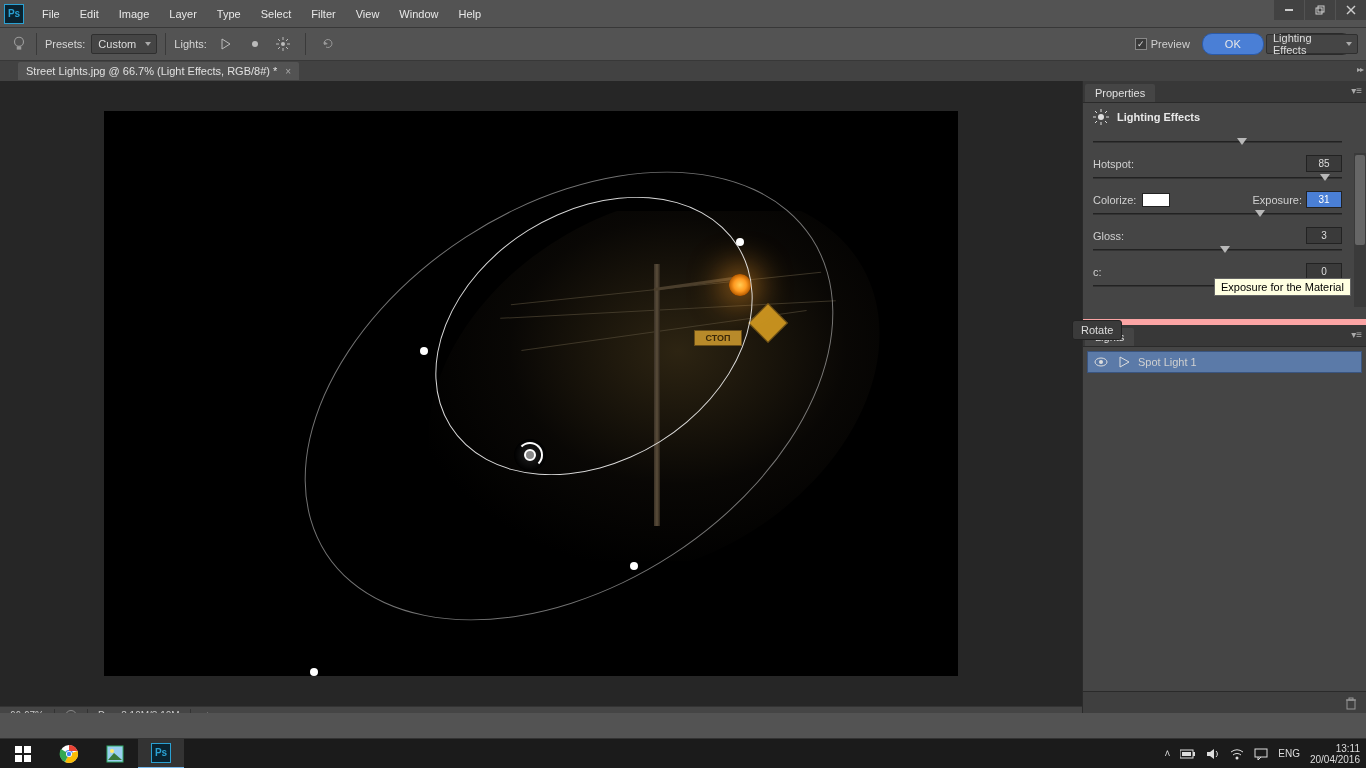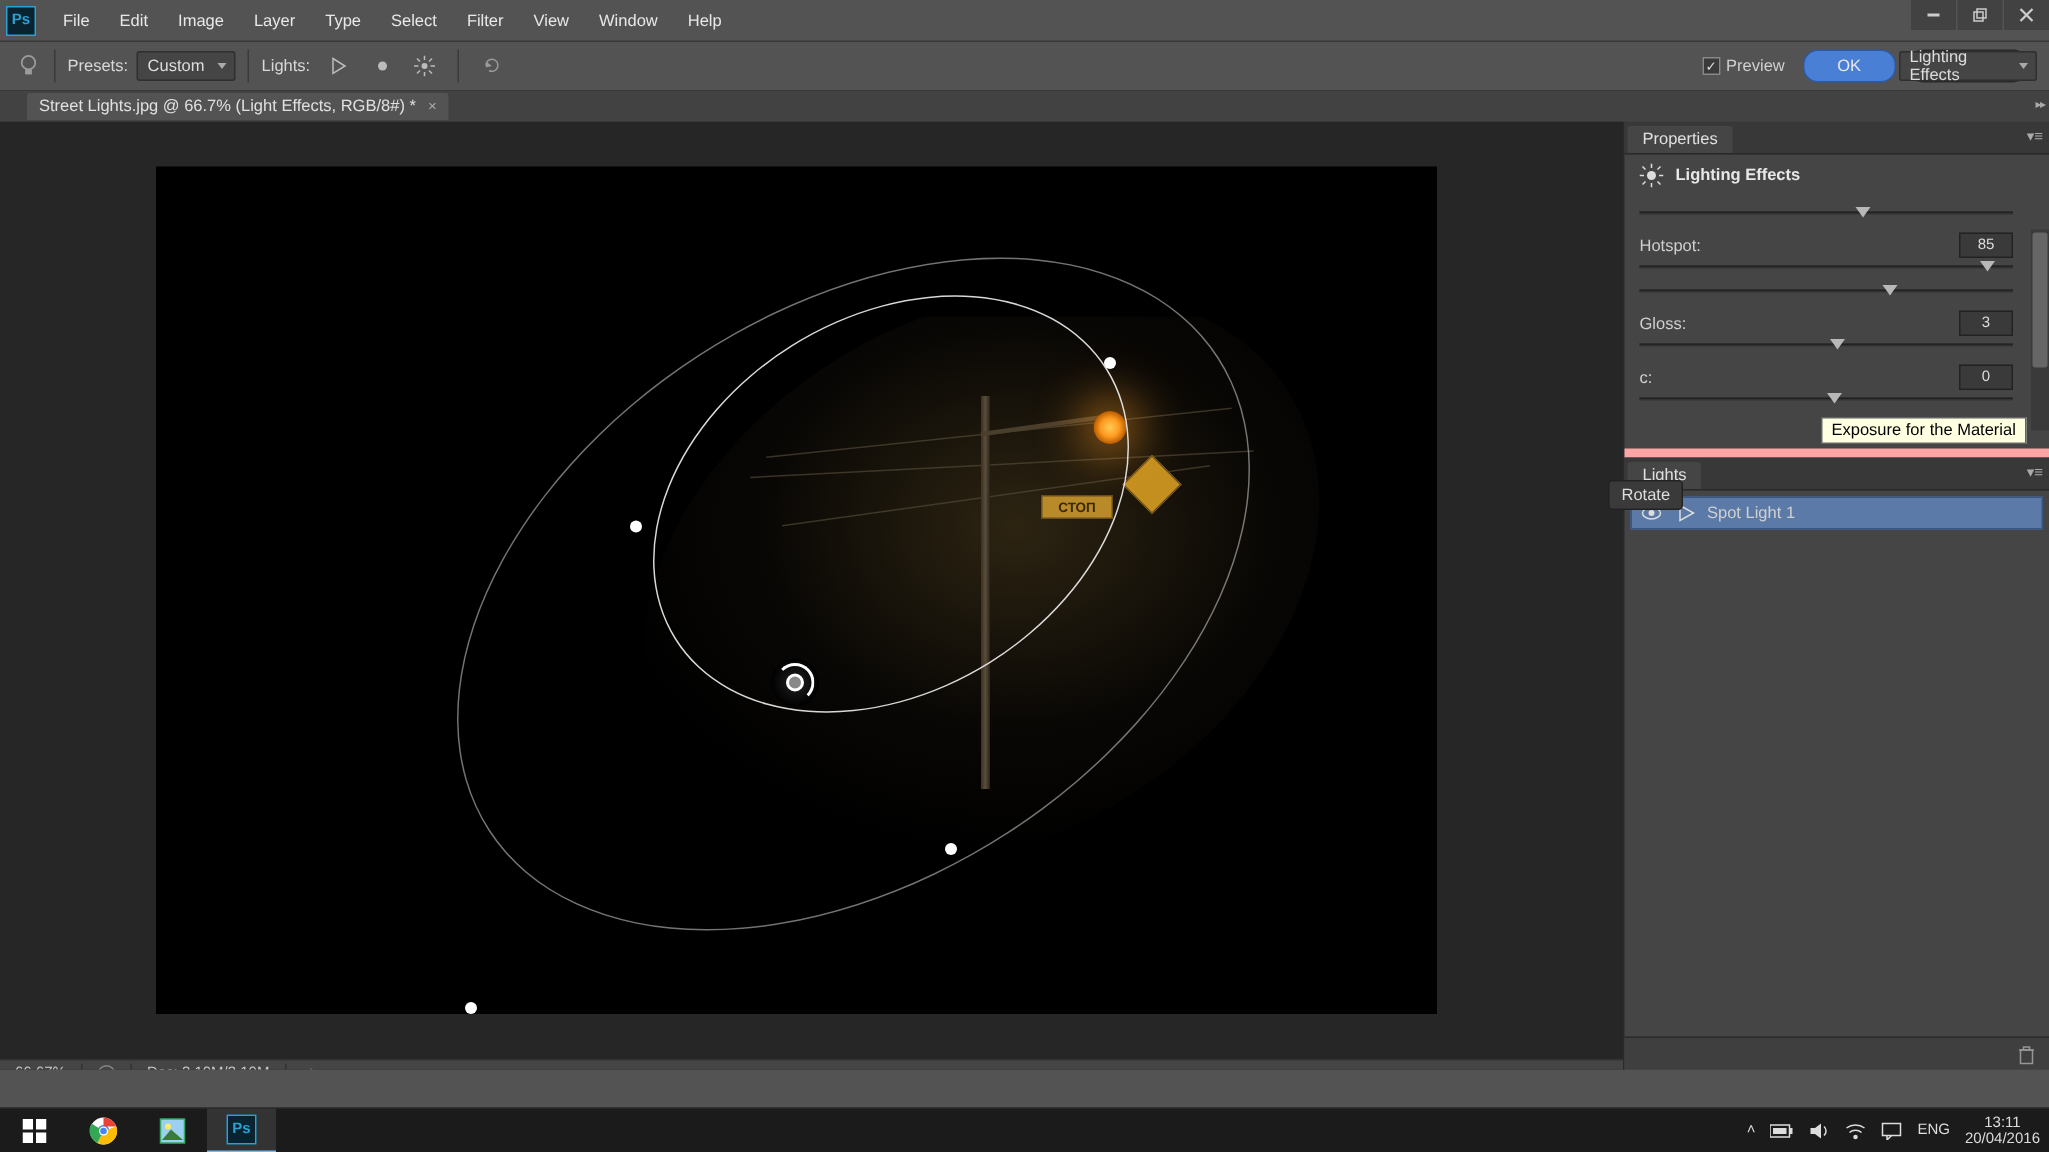--- a/index.html
+++ b/index.html
@@ -74,21 +74,21 @@
   .panels-footer { position: absolute; bottom: 0; left: 0; right: 0; height: 22px; background: #3f3f3f; border-top: 1px solid #2a2a2a; display: flex; justify-content: flex-end; align-items: center; padding-right: 8px; }
   .trash-icon { width: 14px; height: 14px; opacity: 0.7; }
   .tooltip { position: absolute; background: #ffffe1; border: 1px solid #646464; color: #000; padding: 2px 6px; font-size: 11px; z-index: 100; }
   .tooltip.dark { background: #3a3a3a; border: 1px solid #222; color: #ddd; border-radius: 3px; padding: 3px 8px; }
   .side-scroll { position: absolute; right: 0; top: 22px; bottom: 0; width: 12px; background: #3a3a3a; }
   .side-scroll-thumb { position: absolute; left: 1px; right: 1px; top: 2px; height: 90px; background: #666; border-radius: 2px; }
   .taskbar { position: absolute; left: 0; right: 0; bottom: 0; height: 30px; background: #1b1b1b; border-top: 1px solid #333; display: flex; align-items: center; }
   .tb-btn { width: 46px; height: 30px; display: flex; align-items: center; justify-content: center; }
   .tb-btn.active { background: #333; border-bottom: 2px solid #76b9ed; }
   .tb-right { position: absolute; right: 6px; display: flex; align-items: center; gap: 10px; color: #ddd; font-size: 10px; }
-  .tb-clock { text-align: center; line-height: 1.1; }
+  .tb-clock { text-align: right; line-height: 1.1; }
 </style>
 </head>
 <body>
 
 <div class="menubar">
   <div class="ps-logo">Ps</div>
   <div class="menu-item">File</div>
   <div class="menu-item">Edit</div>
   <div class="menu-item">Image</div>
   <div class="menu-item">Layer</div>
@@ -252,20 +252,27 @@
         <div class="prop-row">
           <span class="lbl">Hotspot:</span>
           <div class="flex-spacer"></div>
           <span class="num-box">85</span>
         </div>
         <div class="slider">
             <div class="slider-track"></div>
             <div class="slider-thumb" style="left:91%"></div>
           </div>
 
+        <div class="prop-row">
+          <span class="lbl">Colorize:</span>
+          <span class="swatch"></span>
+          <div class="flex-spacer"></div>
+          <span class="lbl">Exposure:</span>
+          <span class="num-box hl">31</span>
+        </div>
         <div class="slider">
             <div class="slider-track"></div>
             <div class="slider-thumb" style="left:65%"></div>
           </div>
 
         <div class="prop-row">
           <span class="lbl">Gloss:</span>
           <div class="flex-spacer"></div>
           <span class="num-box">3</span>
         </div>

